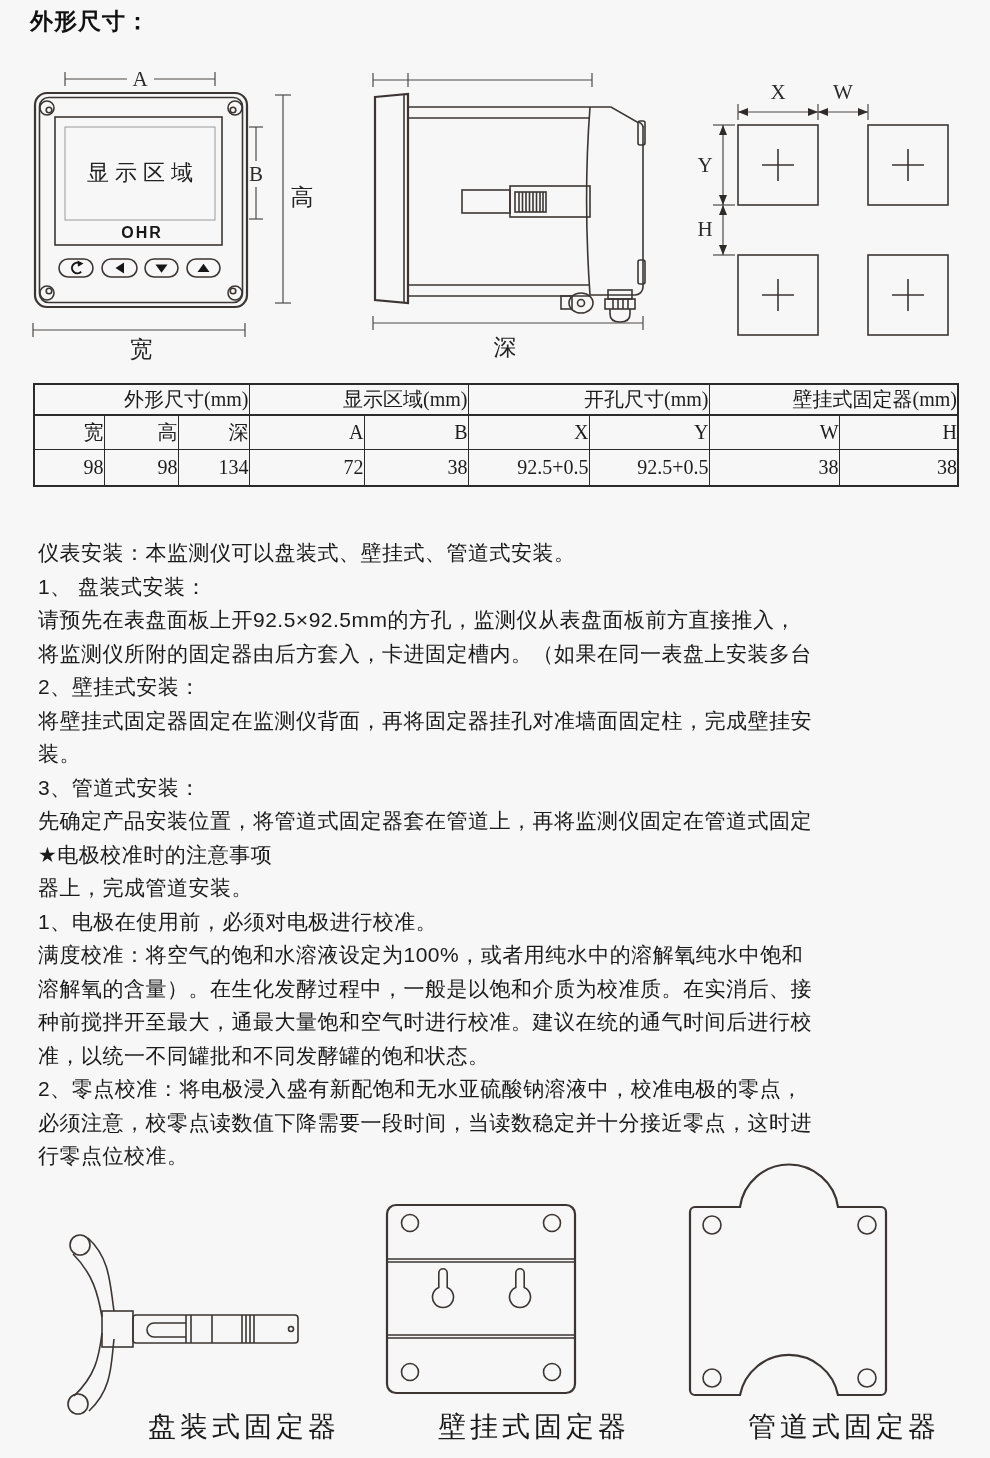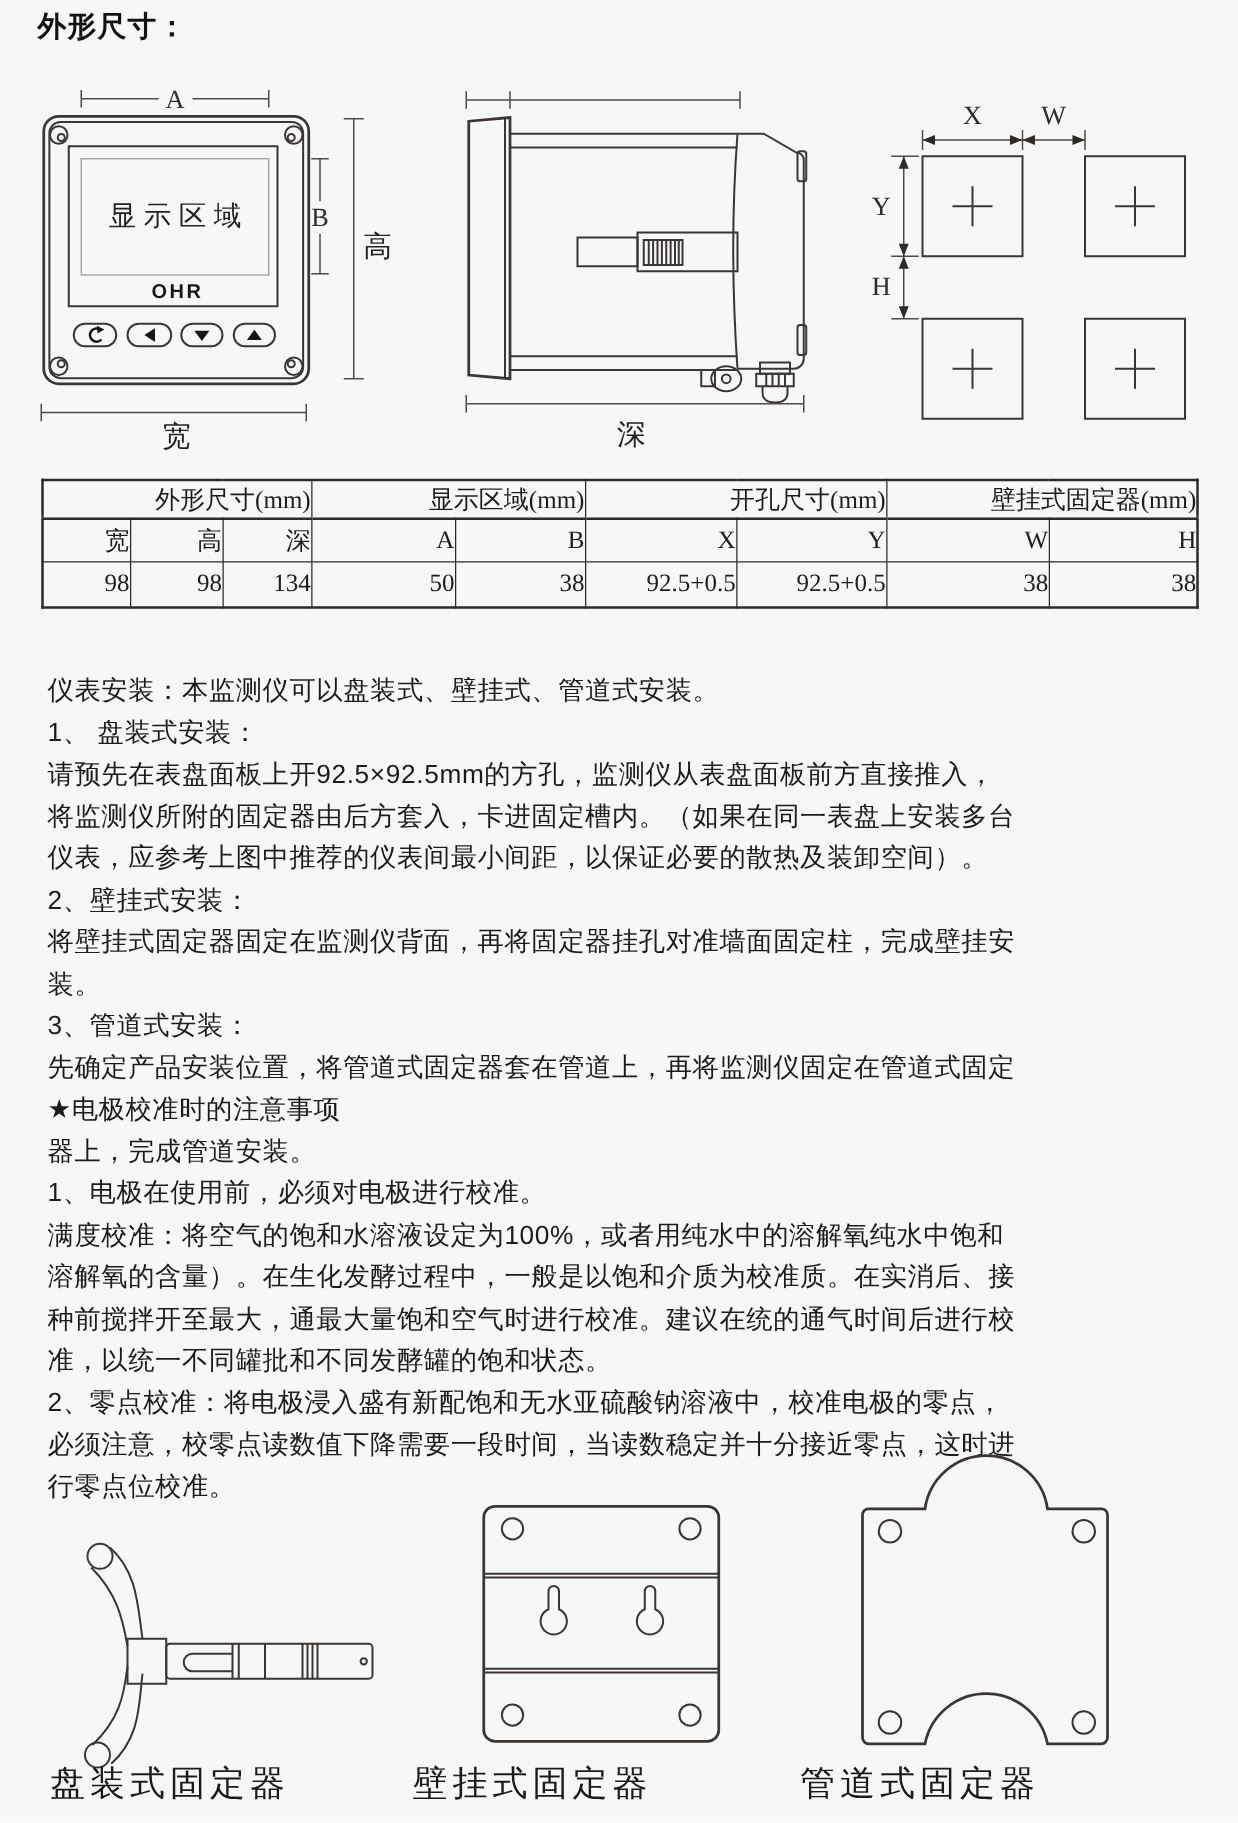--- a/index.html
+++ b/index.html
@@ -40,21 +40,21 @@
   .dim-table tr.sub th{height:33px;}
   .dim-table tr.val td{height:35px;}
   
   .body-text{
     position:absolute; left:38px; top:536px; width:920px;
     font-size:21px; line-height:33.5px; font-weight:500; color:#1b1b1b;
   }
   .text-line{white-space:pre; letter-spacing:0.5px;}
   
   .fixture-label{
-    position:absolute; top:1408px; width:300px; text-align:left;
+    position:absolute; top:1408px; width:300px; text-align:right;
     font-family:"Liberation Serif","DejaVu Serif",serif;
     font-size:28px; letter-spacing:4px; color:#1a1a1a;
   }
   .fl1{left:40px;} .fl2{left:330px;} .fl3{left:640px;}
 </style>
 </head>
 <body>
 
 <div class="page">
 
@@ -253,36 +253,35 @@
       <th>B</th>
       <th>X</th>
       <th>Y</th>
       <th>W</th>
       <th>H</th>
     </tr>
     <tr class="val">
       <td>98</td>
       <td>98</td>
       <td>134</td>
-      <td>50</td>
+      <td>72</td>
       <td>38</td>
       <td>92.5+0.5</td>
       <td>92.5+0.5</td>
       <td>38</td>
       <td>38</td>
     </tr>
   </tbody>
     </table>
 
   <div class="body-text">
     <div class="text-line">仪表安装：本监测仪可以盘装式、壁挂式、管道式安装。</div>
     <div class="text-line">1、 盘装式安装：</div>
     <div class="text-line">请预先在表盘面板上开92.5×92.5mm的方孔，监测仪从表盘面板前方直接推入，</div>
     <div class="text-line">将监测仪所附的固定器由后方套入，卡进固定槽内。（如果在同一表盘上安装多台</div>
-    <div class="text-line">仪表，应参考上图中推荐的仪表间最小间距，以保证必要的散热及装卸空间）。</div>
     <div class="text-line">2、壁挂式安装：</div>
     <div class="text-line">将壁挂式固定器固定在监测仪背面，再将固定器挂孔对准墙面固定柱，完成壁挂安</div>
     <div class="text-line">装。</div>
     <div class="text-line">3、管道式安装：</div>
     <div class="text-line">先确定产品安装位置，将管道式固定器套在管道上，再将监测仪固定在管道式固定</div>
     <div class="text-line">★电极校准时的注意事项</div>
     <div class="text-line">器上，完成管道安装。</div>
     <div class="text-line">1、电极在使用前，必须对电极进行校准。</div>
     <div class="text-line">满度校准：将空气的饱和水溶液设定为100%，或者用纯水中的溶解氧纯水中饱和</div>
     <div class="text-line">溶解氧的含量）。在生化发酵过程中，一般是以饱和介质为校准质。在实消后、接</div>

